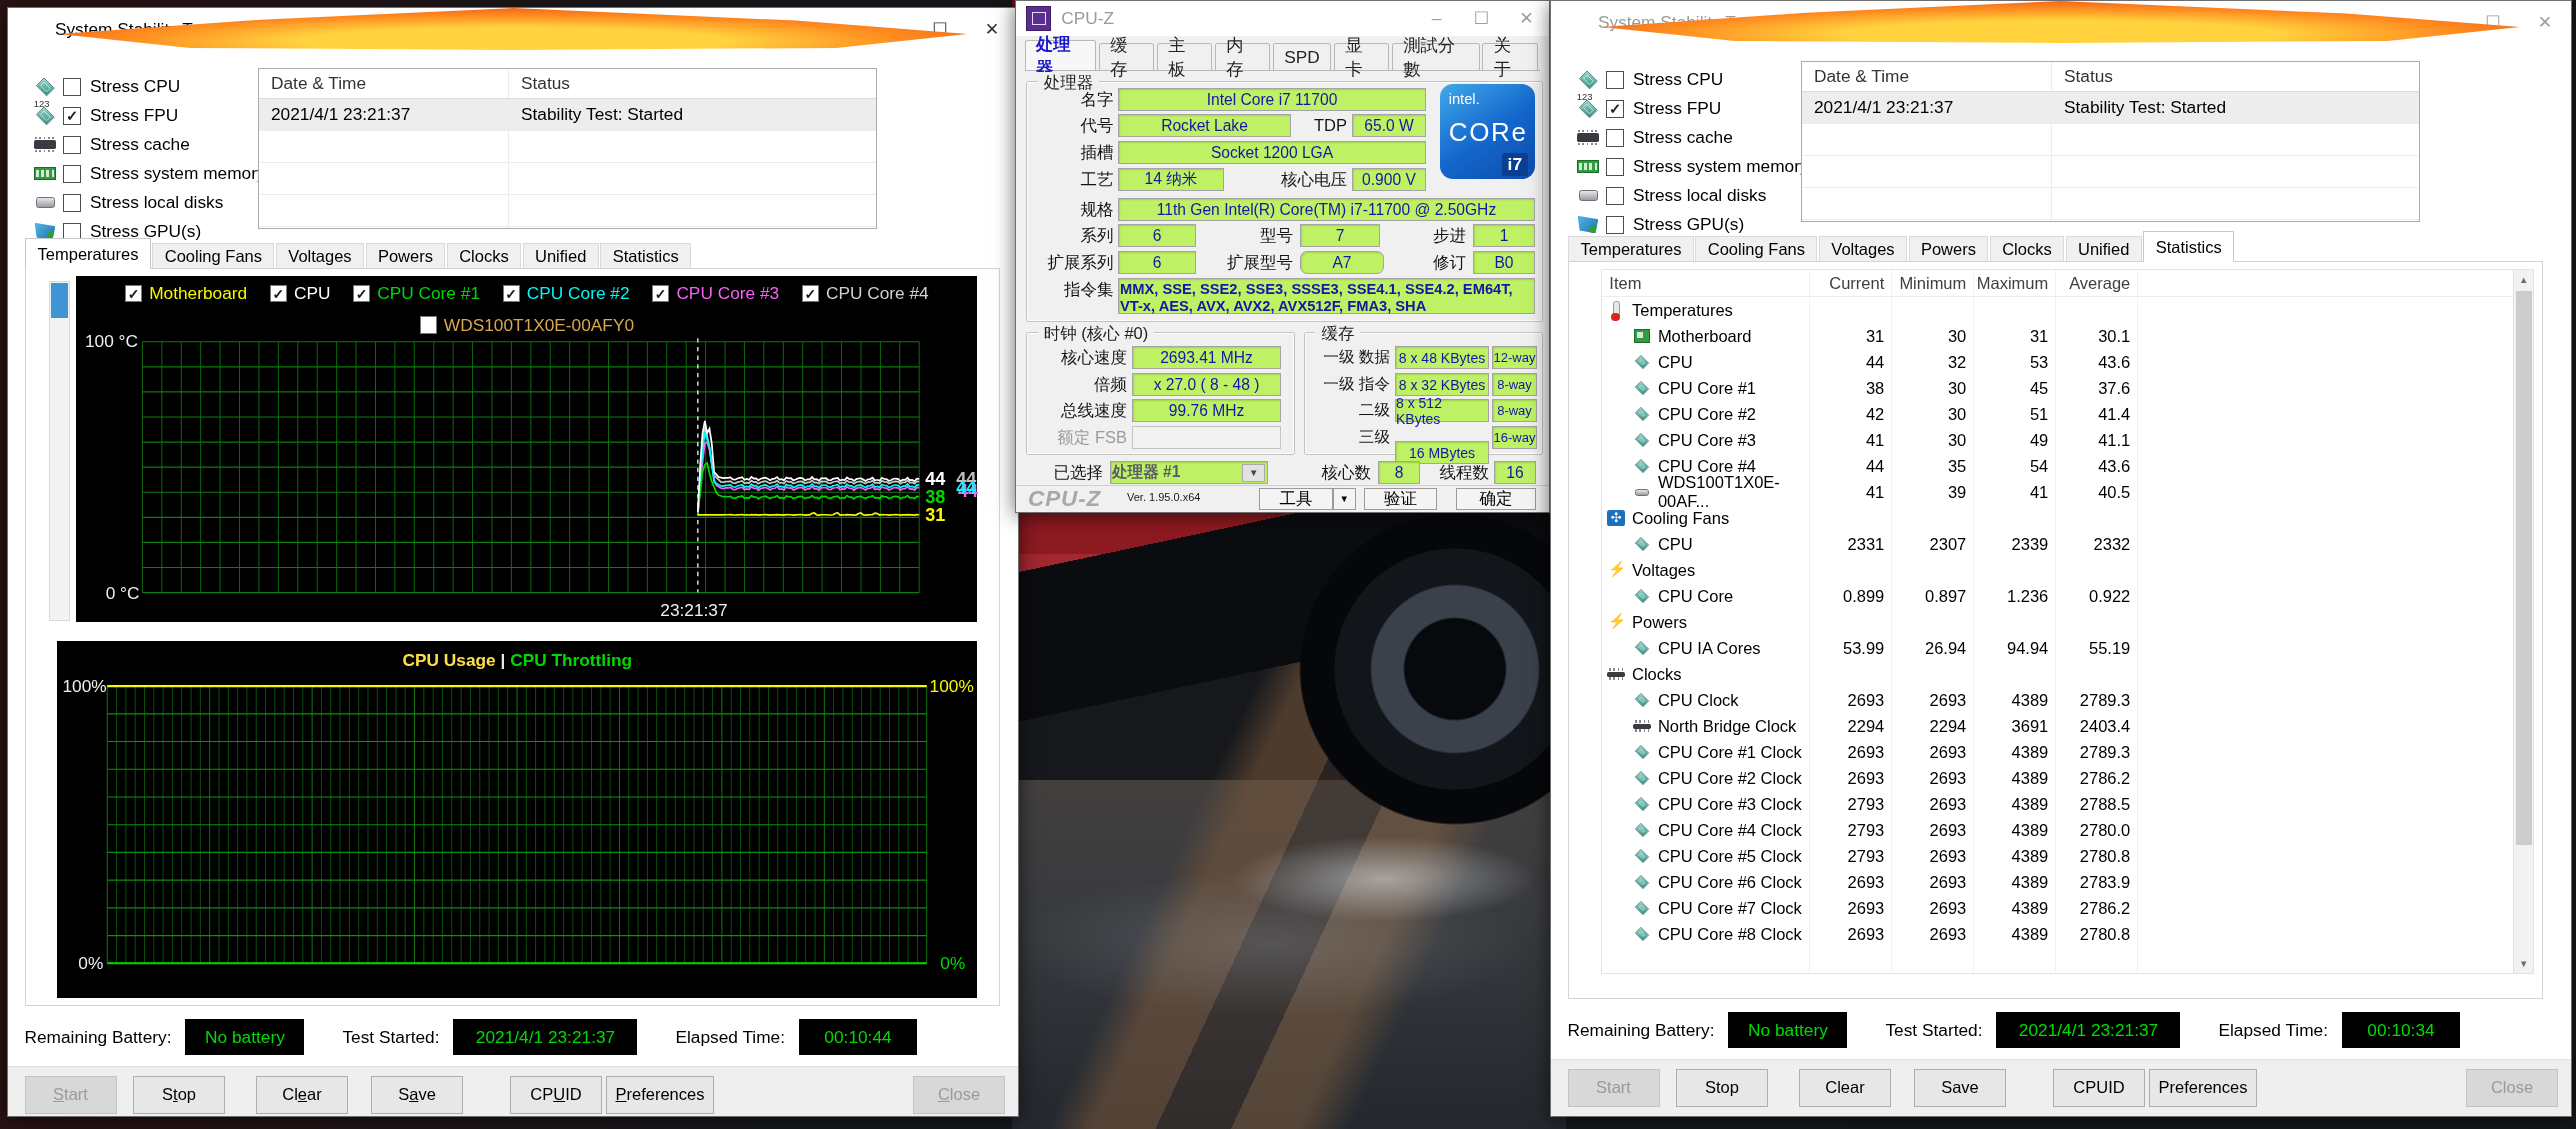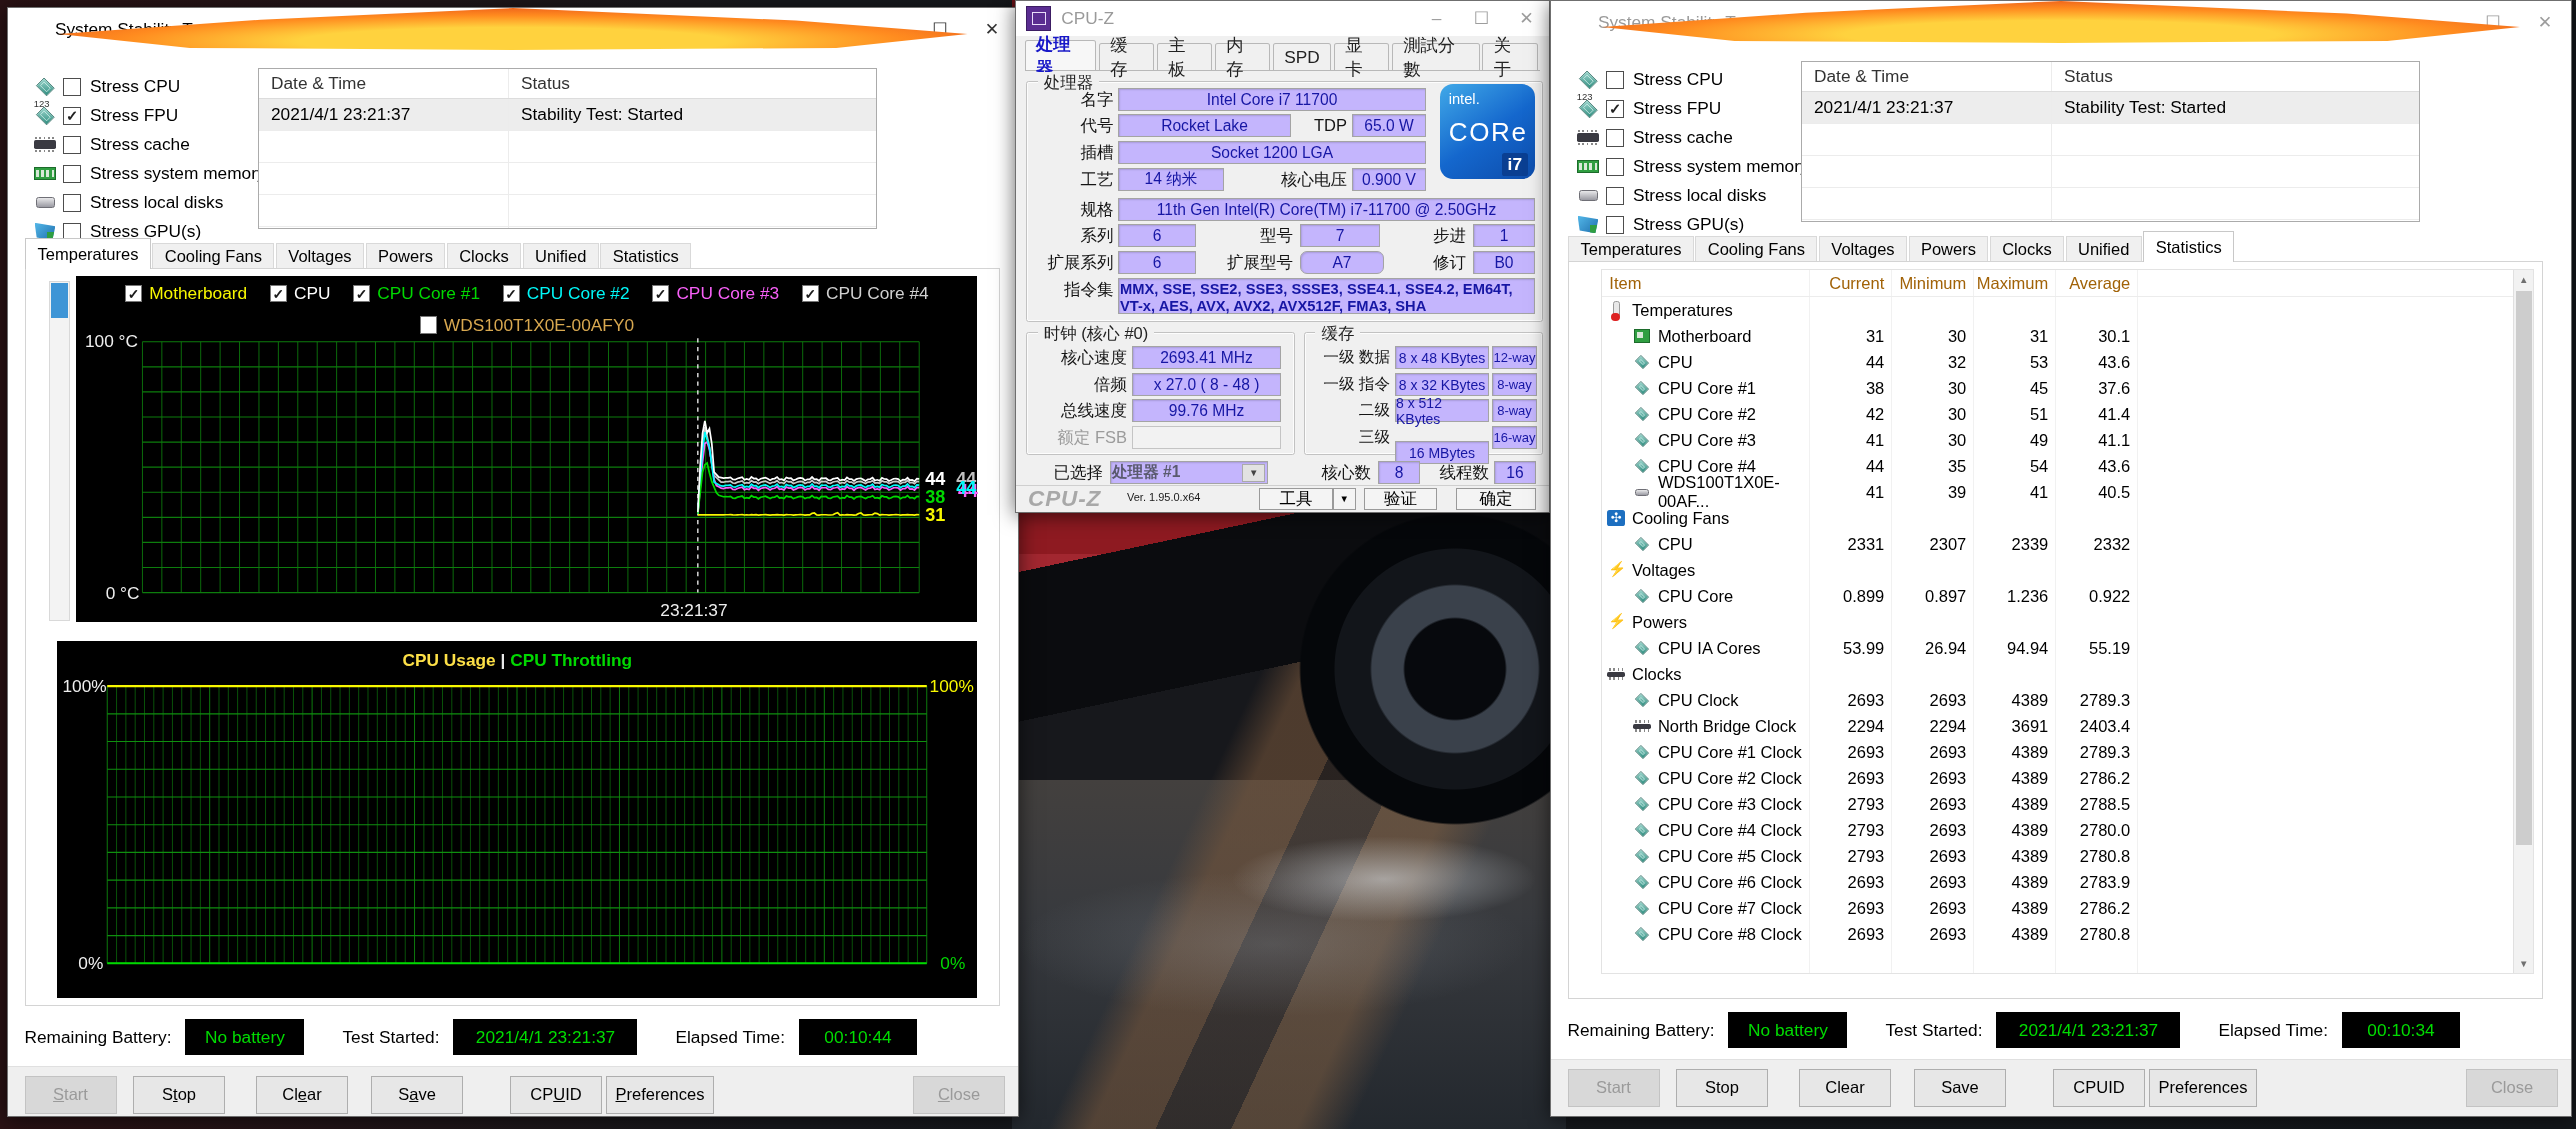--- a/index.html
+++ b/index.html
@@ -56,21 +56,21 @@
   .usage-title{position:absolute;top:8.7px;left:0;right:0;text-align:center;font-size:17.3px;font-weight:bold;}
   .finfo{position:absolute;left:0;right:0;top:1008px;height:42px;display:flex;align-items:center;font-size:17.3px;color:#000;}
   .fbox{background:#000;color:#00dc00;font-size:17.3px;height:36px;display:flex;align-items:center;justify-content:center;}
   .btnrow{position:absolute;left:0;right:0;bottom:0;top:1058px;background:#efefef;border-top:0.9px solid #e0e0e0;}
   .btn{position:absolute;top:8.7px;height:38px;width:92px;background:#e7e7e7;border:0.9px solid #aeaeae;
        display:flex;align-items:center;justify-content:center;font-size:16.5px;color:#000;box-sizing:border-box;}
   .btn.disabled{background:#d8d8d8;color:#9a9a9a;border-color:#c3c3c3;}
   
   .stats{position:absolute;left:32px;top:7px;width:931px;height:703px;border:0.9px solid #e3e3e3;font-size:16.5px;background:#fff;overflow:hidden;}
   .st-row{display:flex;height:26px;align-items:center;color:#000;}
-  .st-row.header{color:#a16207;border-bottom:0.9px solid #ececec;}
+  .st-row.header{color:#404040;border-bottom:0.9px solid #ececec;}
   .st-item{width:208px;display:flex;align-items:center;height:100%;border-right:0.9px solid #f1f1f1;box-sizing:border-box;}
   .st-num{width:82px;text-align:right;padding-right:7px;border-right:0.9px solid #f1f1f1;height:100%;display:flex;align-items:center;justify-content:flex-end;box-sizing:border-box;}
   .st-fill{flex:1;height:100%;}
   .st-icon{width:21px;height:19px;position:relative;flex:0 0 21px;margin-right:5.2px;}
   .st-scroll{position:absolute;right:0;top:0;bottom:0;width:20px;background:#f2f2f2;border-left:0.9px solid #e0e0e0;box-sizing:border-box;}
   .st-arrow{height:19px;display:flex;align-items:center;justify-content:center;font-size:9.5px;color:#707070;}
   .st-thumb{position:absolute;left:1.7px;right:1.7px;top:21px;height:554px;background:#cdcdcd;}
   
   .i-chip{position:absolute;inset:3.5px 2.6px;background:linear-gradient(135deg,#9fd8cf,#2e8c7e);border:0.9px solid #1f5f56;transform:rotate(45deg) scale(.72);}
   .i-chip:after{content:"";position:absolute;inset:2.6px;border:0.9px solid #d8f2ee;}
@@ -100,21 +100,21 @@
   .cz-icon{width:22.5px;height:22.5px;margin-left:10.4px;background:#5a2d91;border:0.9px solid #3c1d63;position:relative;}
   .cz-icon:after{content:"";position:absolute;inset:4.3px;border:1.7px solid #e9defa;}
   .cz-tabs{position:absolute;left:8.7px;top:40px;right:8.7px;height:29px;display:flex;align-items:flex-end;border-bottom:0.9px solid #b8b8b8;}
   .cz-tab{height:26px;padding:0 10.4px;margin-right:2.6px;border:0.9px solid #b8b8b8;border-bottom:none;border-radius:2.6px 2.6px 0 0;
           background:#f0f0f0;display:flex;align-items:center;font-size:17.3px;color:#222;}
   .cz-tab.active{background:#f7f7f7;color:#1818c8;font-weight:bold;height:29px;}
   .groupbox{position:absolute;border:0.9px solid #c2c2c2;border-radius:2.6px;box-shadow:inset 0 0 0 0.9px #fdfdfd;}
   .gb-cap{position:absolute;top:-10.4px;left:10.4px;background:#f0f0f0;padding:0 6px;font-size:16.5px;color:#222;}
   .lbl{position:absolute;height:23.4px;font-size:16.5px;color:#141414;display:flex;align-items:center;justify-content:flex-end;}
   .lbl.dis{color:#9b9b9b;}
-  .fld{position:absolute;height:23.4px;background:#c4b5fd;border:0.9px solid #a4a4a4;box-shadow:inset 0.9px 0.9px 1.7px rgba(0,0,0,.14);
+  .fld{position:absolute;height:23.4px;background:#bef264;border:0.9px solid #a4a4a4;box-shadow:inset 0.9px 0.9px 1.7px rgba(0,0,0,.14);
        font-size:15.6px;color:#1616a4;display:flex;align-items:center;justify-content:center;box-sizing:border-box;}
   .fld.left{justify-content:flex-start;padding-left:1px;font-weight:bold;}
   .fld.dis{background:#f2f2f2;box-shadow:none;border-color:#c4c4c4;}
   .intel-logo{position:absolute;left:424px;top:83px;width:95px;height:95px;border-radius:13px;
       background:linear-gradient(145deg,#41a9e8,#1467cd 52%,#0d4cab);color:#fff;}
   .il-brand{position:absolute;left:8.7px;top:7px;font-size:14.7px;}
   .il-core{position:absolute;left:8.7px;top:33px;font-size:26px;letter-spacing:1.7px;}
   .il-suffix{position:absolute;right:7px;bottom:3.5px;font-size:17.3px;font-weight:bold;background:#0a3f92;padding:0.9px 6px;border-radius:2.6px;}
   .cz-foot{position:absolute;left:0;right:0;bottom:0;height:26px;border-top:0.9px solid #cfcfcf;background:#f0f0f0;}
   .cz-logo{position:absolute;left:12px;top:0px;font-size:22.5px;font-weight:bold;font-style:italic;color:#a8a8a8;letter-spacing:0.9px;}

